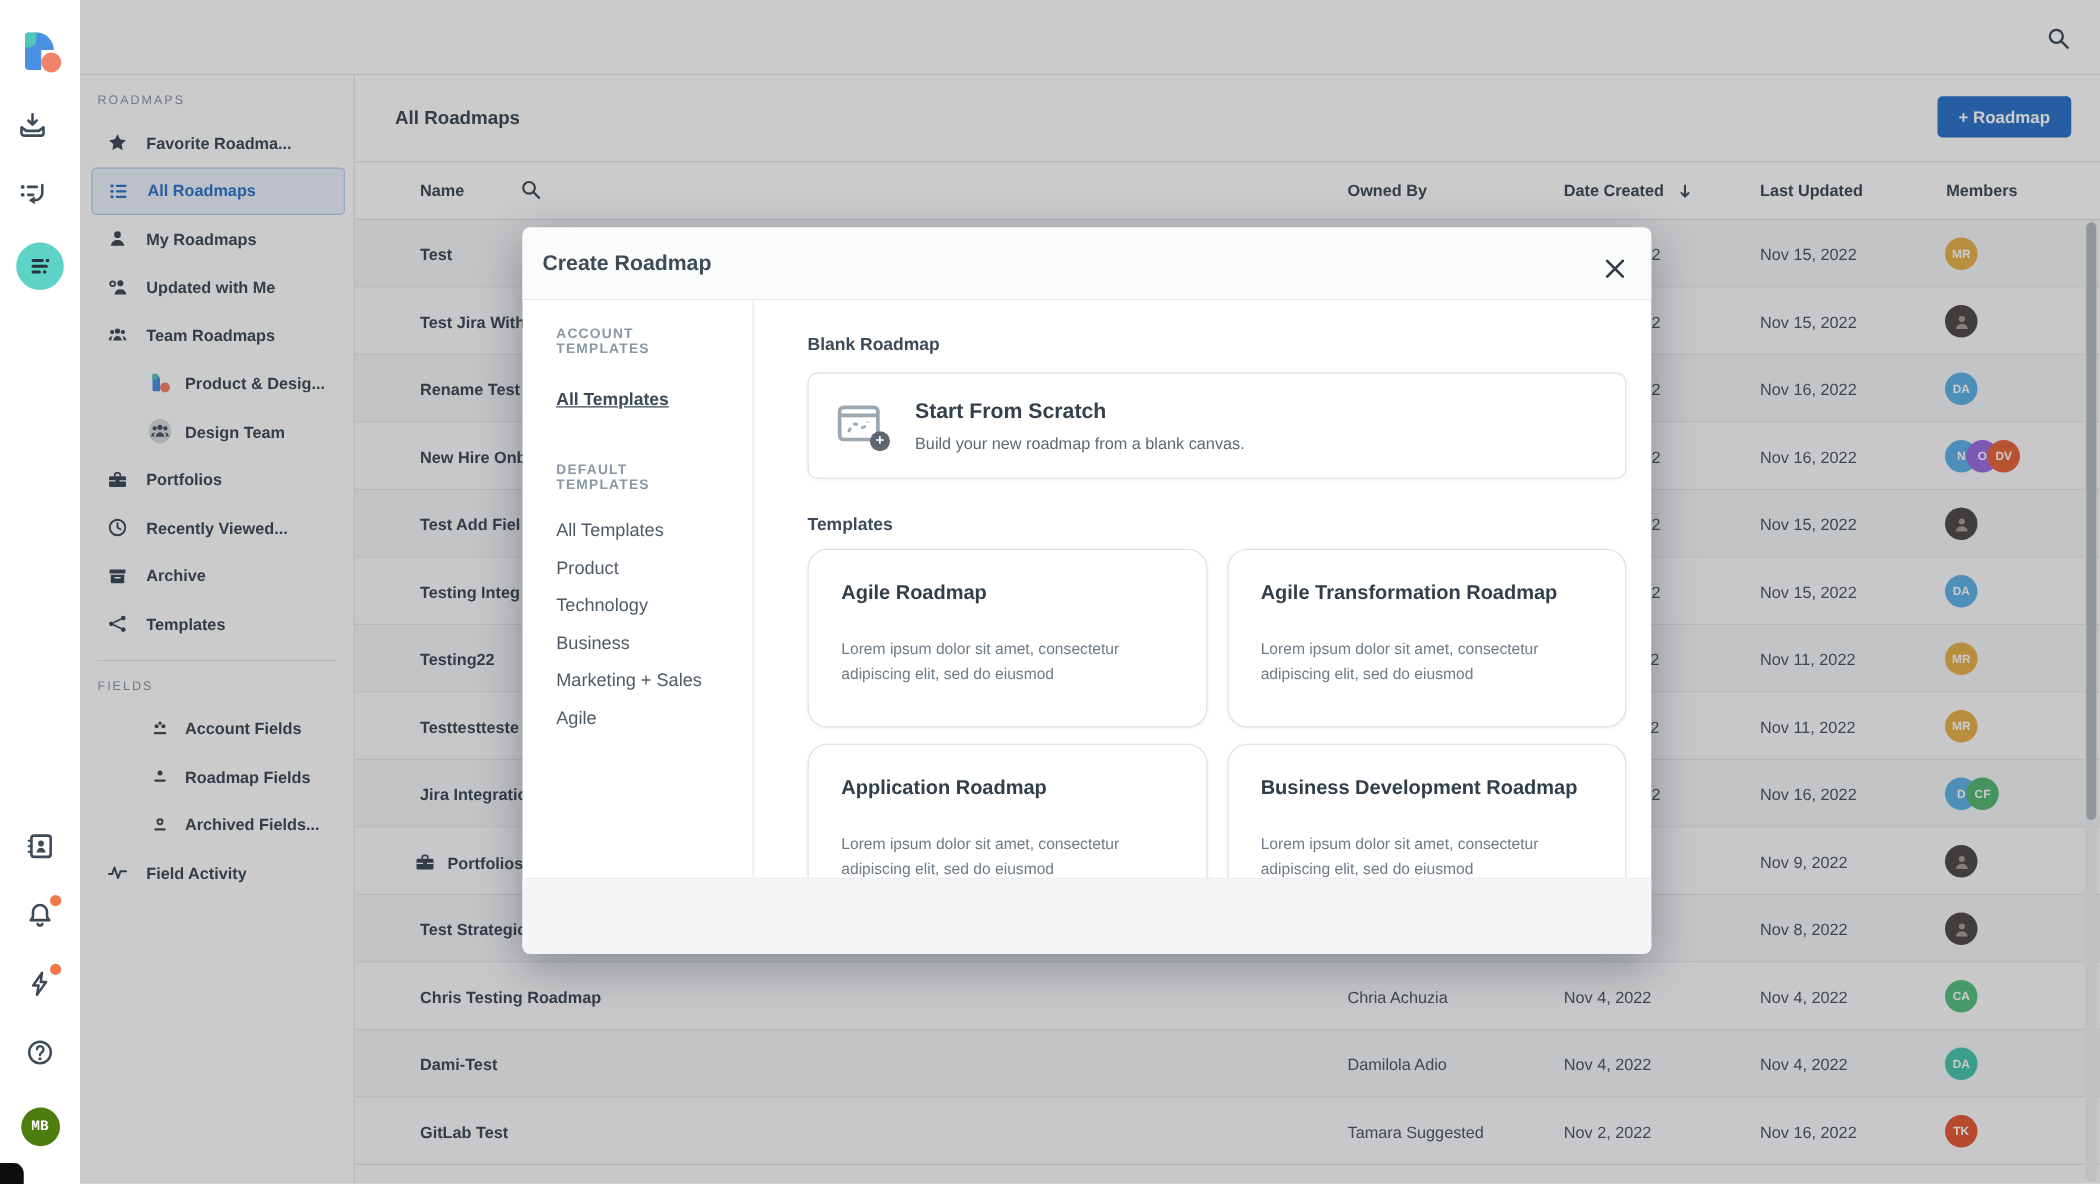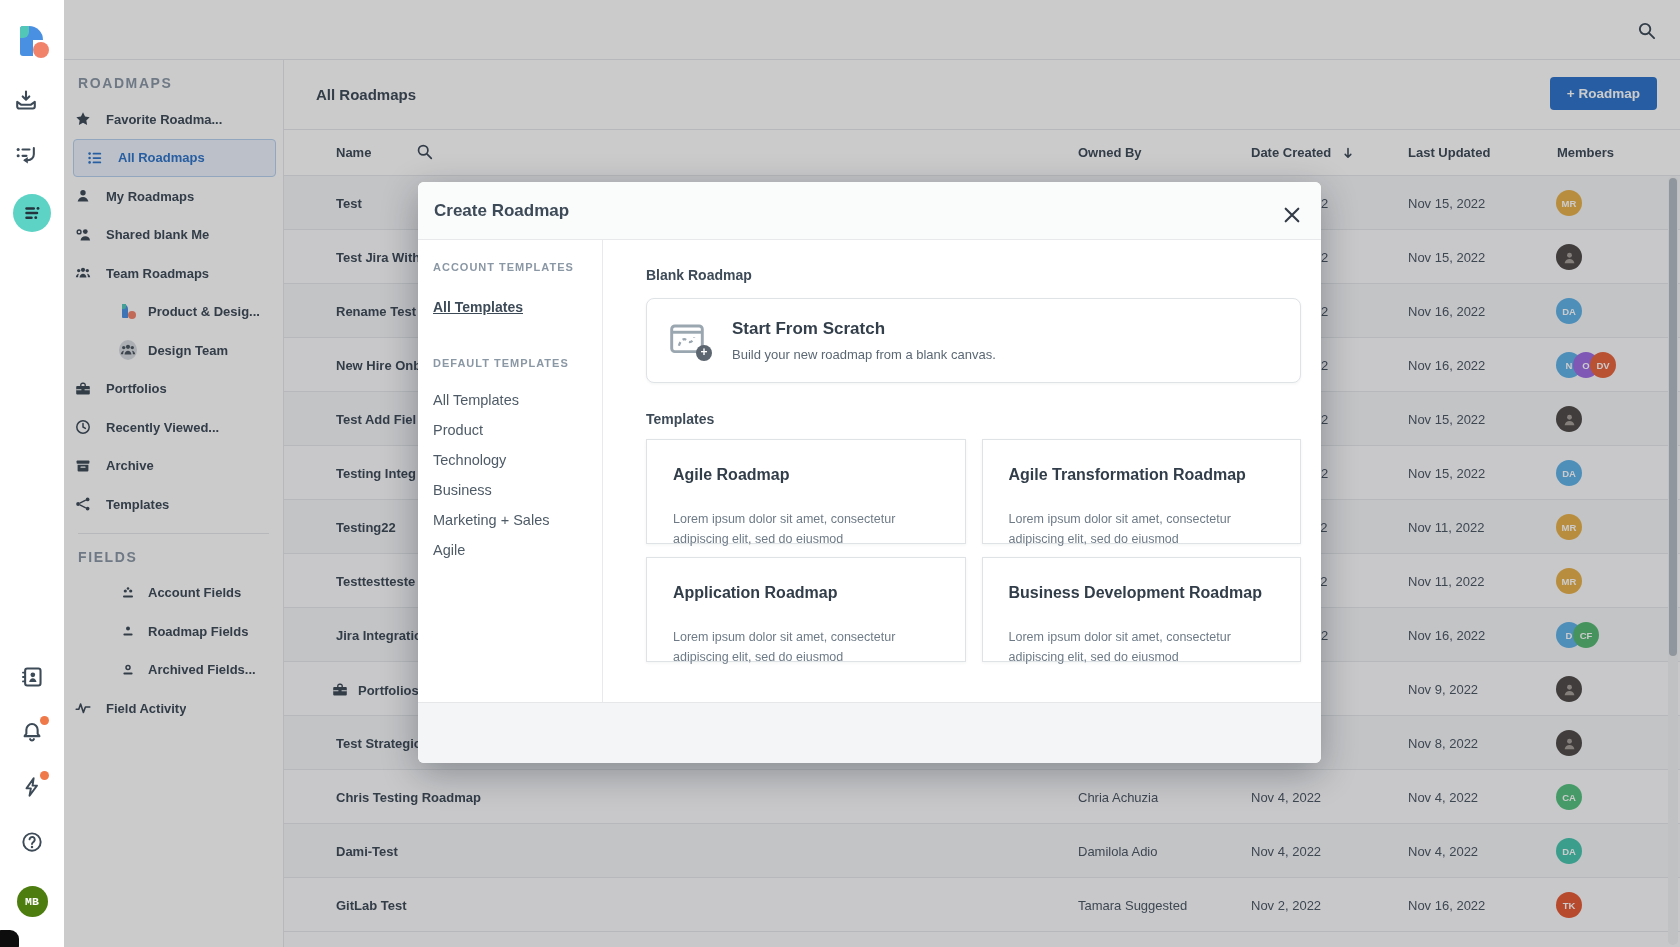--- a/index.html
+++ b/index.html
@@ -29,23 +29,23 @@
   
   .topbar { position:fixed; left:64px; top:0; right:0; height:60px; background:#fff;
     border-bottom:1px solid #e4e7e9; }
   .topbar .search { position:absolute; right:24px; top:21px; width:19px; height:19px;
     color:#3d4a57; cursor:pointer; }
   .topbar .search svg { width:19px; height:19px; }
 
   
   .sidebar { position:fixed; left:64px; top:60px; bottom:0; width:220px; background:#fff;
     border-right:1px solid #e4e7e9; overflow:hidden; }
-  .sb-label { font-size:14px; font-weight:700; letter-spacing:1.6px; color:#8a97a4;
+  .sb-label { font-size:10px; font-weight:400; letter-spacing:1.6px; color:#8a97a4;
     padding:15px 0 9px 14px; }
-  .sb-item { height:38.5px; display:flex; align-items:center; padding-left:10px;
+  .sb-item { height:38.5px; display:flex; align-items:center; padding-left:21px;
     cursor:pointer; font-size:13px; font-weight:600; color:#3d4a57; white-space:nowrap; }
   .sb-item .icn { width:18px; height:18px; flex:0 0 18px; display:flex; align-items:center;
     justify-content:center; color:#3d4a57; }
   .sb-item .icn svg { width:16px; height:16px; }
   .sb-item .lbl { margin-left:14px; overflow:hidden; text-overflow:ellipsis; max-width:150px; }
   .sb-item.indent { padding-left:55px; }
   .sb-item.indent .lbl { margin-left:11px; }
   .sb-item.active { background:#ecf3fc; border:1px solid #b6d0ee; border-radius:4px;
     margin:0 7px 0 9px; padding-left:12px; color:#2e73c8; }
   .sb-item.active .icn { color:#2e73c8; }
@@ -97,21 +97,21 @@
   .modal { position:fixed; left:418px; top:182px; width:903px; height:581px; background:#fff;
     border-radius:6px; box-shadow:0 10px 36px rgba(10,20,30,.32); z-index:30; }
   .modal-header { height:58px; background:#fafbfb; border-bottom:1px solid #e7e9eb;
     border-radius:6px 6px 0 0; display:flex; align-items:center; padding:0 16px; }
   .modal-title { font-size:17px; font-weight:600; color:#3d4a57; }
   .modal-close { position:absolute; right:20px; top:24px; width:18px; height:18px;
     color:#333c46; cursor:pointer; }
   .modal-close svg { width:18px; height:18px; }
   .modal-body { position:absolute; top:58px; bottom:61px; left:0; right:0; overflow:hidden; }
   .modal-nav { position:absolute; left:0; top:0; bottom:0; width:185px;
-    border-right:1px solid #e7e9eb; padding:0 15px; }
+    border-right:1px solid #e7e9eb; padding:0 27px; }
   .mnav-label { font-size:11px; font-weight:700; letter-spacing:1px; color:#8a97a4; }
   .mnav-label.first { margin-top:21px; }
   .mnav-label.second { margin-top:41px; }
   .mnav-link { display:inline-block; margin-top:26px; font-size:14px; font-weight:700;
     color:#3d4a57; text-decoration:underline; cursor:pointer; }
   .mnav-list { margin-top:16px; }
   .mnav-item { font-size:14.5px; color:#4e5b67; line-height:30px; cursor:pointer; }
   .modal-content { position:absolute; left:204px; right:0; top:0; bottom:0; padding:24px 20px 0 24px; }
   .section-label { font-size:14px; font-weight:700; color:#3d4a57; }
   .section-label.blank { margin-top:3px; }
@@ -121,21 +121,21 @@
   .scratch-icn { width:44px; height:40px; margin-left:19px; position:relative; color:#9aa6b0; flex:0 0 44px; }
   .scratch-icn svg.frame { width:42px; height:36px; }
   .scratch-icn .plus { position:absolute; right:-2px; bottom:0px; width:16px; height:16px;
     background:#5c6670; border-radius:50%; color:#fff; font-size:12px; line-height:15px;
     text-align:center; font-weight:700; }
   .scratch-txt { margin-left:22px; }
   .scratch-title { font-size:17px; font-weight:700; color:#333f4b; }
   .scratch-sub { font-size:13px; color:#5b6874; margin-top:8px; }
   .section-label.tmpl { margin-top:28px; }
   .tmpl-grid { margin-top:12px; display:grid; grid-template-columns:1fr 1fr; gap:13px 16px; }
-  .tmpl-card { height:105px; border:1px solid #dfe3e6; border-radius:0; background:#fff;
+  .tmpl-card { height:143px; border:1px solid #dfe3e6; border-radius:16px; background:#fff;
     box-shadow:0 1px 3px rgba(20,30,40,.05); padding:26px 26px 0; cursor:pointer; }
   .tmpl-title { font-size:16px; font-weight:700; color:#313d49; white-space:nowrap;
     overflow:hidden; }
   .tmpl-body { font-size:12.5px; color:#6e7b87; line-height:1.6; margin-top:25px; max-width:245px; }
   .modal-footer { position:absolute; left:0; right:0; bottom:0; height:61px; background:#f4f5f6;
     border-top:1px solid #e5e7e9; border-radius:0 0 6px 6px; }
 
   .toast-corner { position:fixed; left:-8px; bottom:-8px; width:27px; height:25px;
     background:#0d0d0d; border-radius:9px; z-index:60; }
 </style>
@@ -249,21 +249,21 @@
       <span class="lbl">My Roadmaps</span>
     </div>
     <div class="sb-item">
       <span class="icn">
         <svg viewBox="0 0 16 16">
           <circle cx="4.1" cy="4.9" r="1.9" fill="none" stroke="currentColor" stroke-width="1.4"></circle>
           <circle cx="10.3" cy="4.6" r="2.4" fill="currentColor"></circle>
           <path fill="currentColor" d="M5.5 13.5c.5-2.8 2.2-4.2 4.8-4.2s4.3 1.4 4.8 4.2z"></path>
         </svg>
       </span>
-      <span class="lbl">Shared blank Me</span>
+      <span class="lbl">Updated with Me</span>
     </div>
     <div class="sb-item">
       <span class="icn">
         <svg viewBox="0 0 16 16">
           <circle cx="3.7" cy="5.6" r="1.7" fill="currentColor"></circle>
           <circle cx="12.3" cy="5.6" r="1.7" fill="currentColor"></circle>
           <circle cx="8" cy="4.8" r="2.1" fill="currentColor"></circle>
           <path fill="currentColor" d="M.8 12.2c.4-2.1 1.5-3.2 3.2-3.4-.6 1-.9 2.1-.9 3.4zM15.2 12.2c-.4-2.1-1.5-3.2-3.2-3.4.6 1 .9 2.1.9 3.4zM4.5 12.4c.5-2.5 1.7-3.7 3.5-3.7s3 1.2 3.5 3.7z"></path>
         </svg>
       </span>

